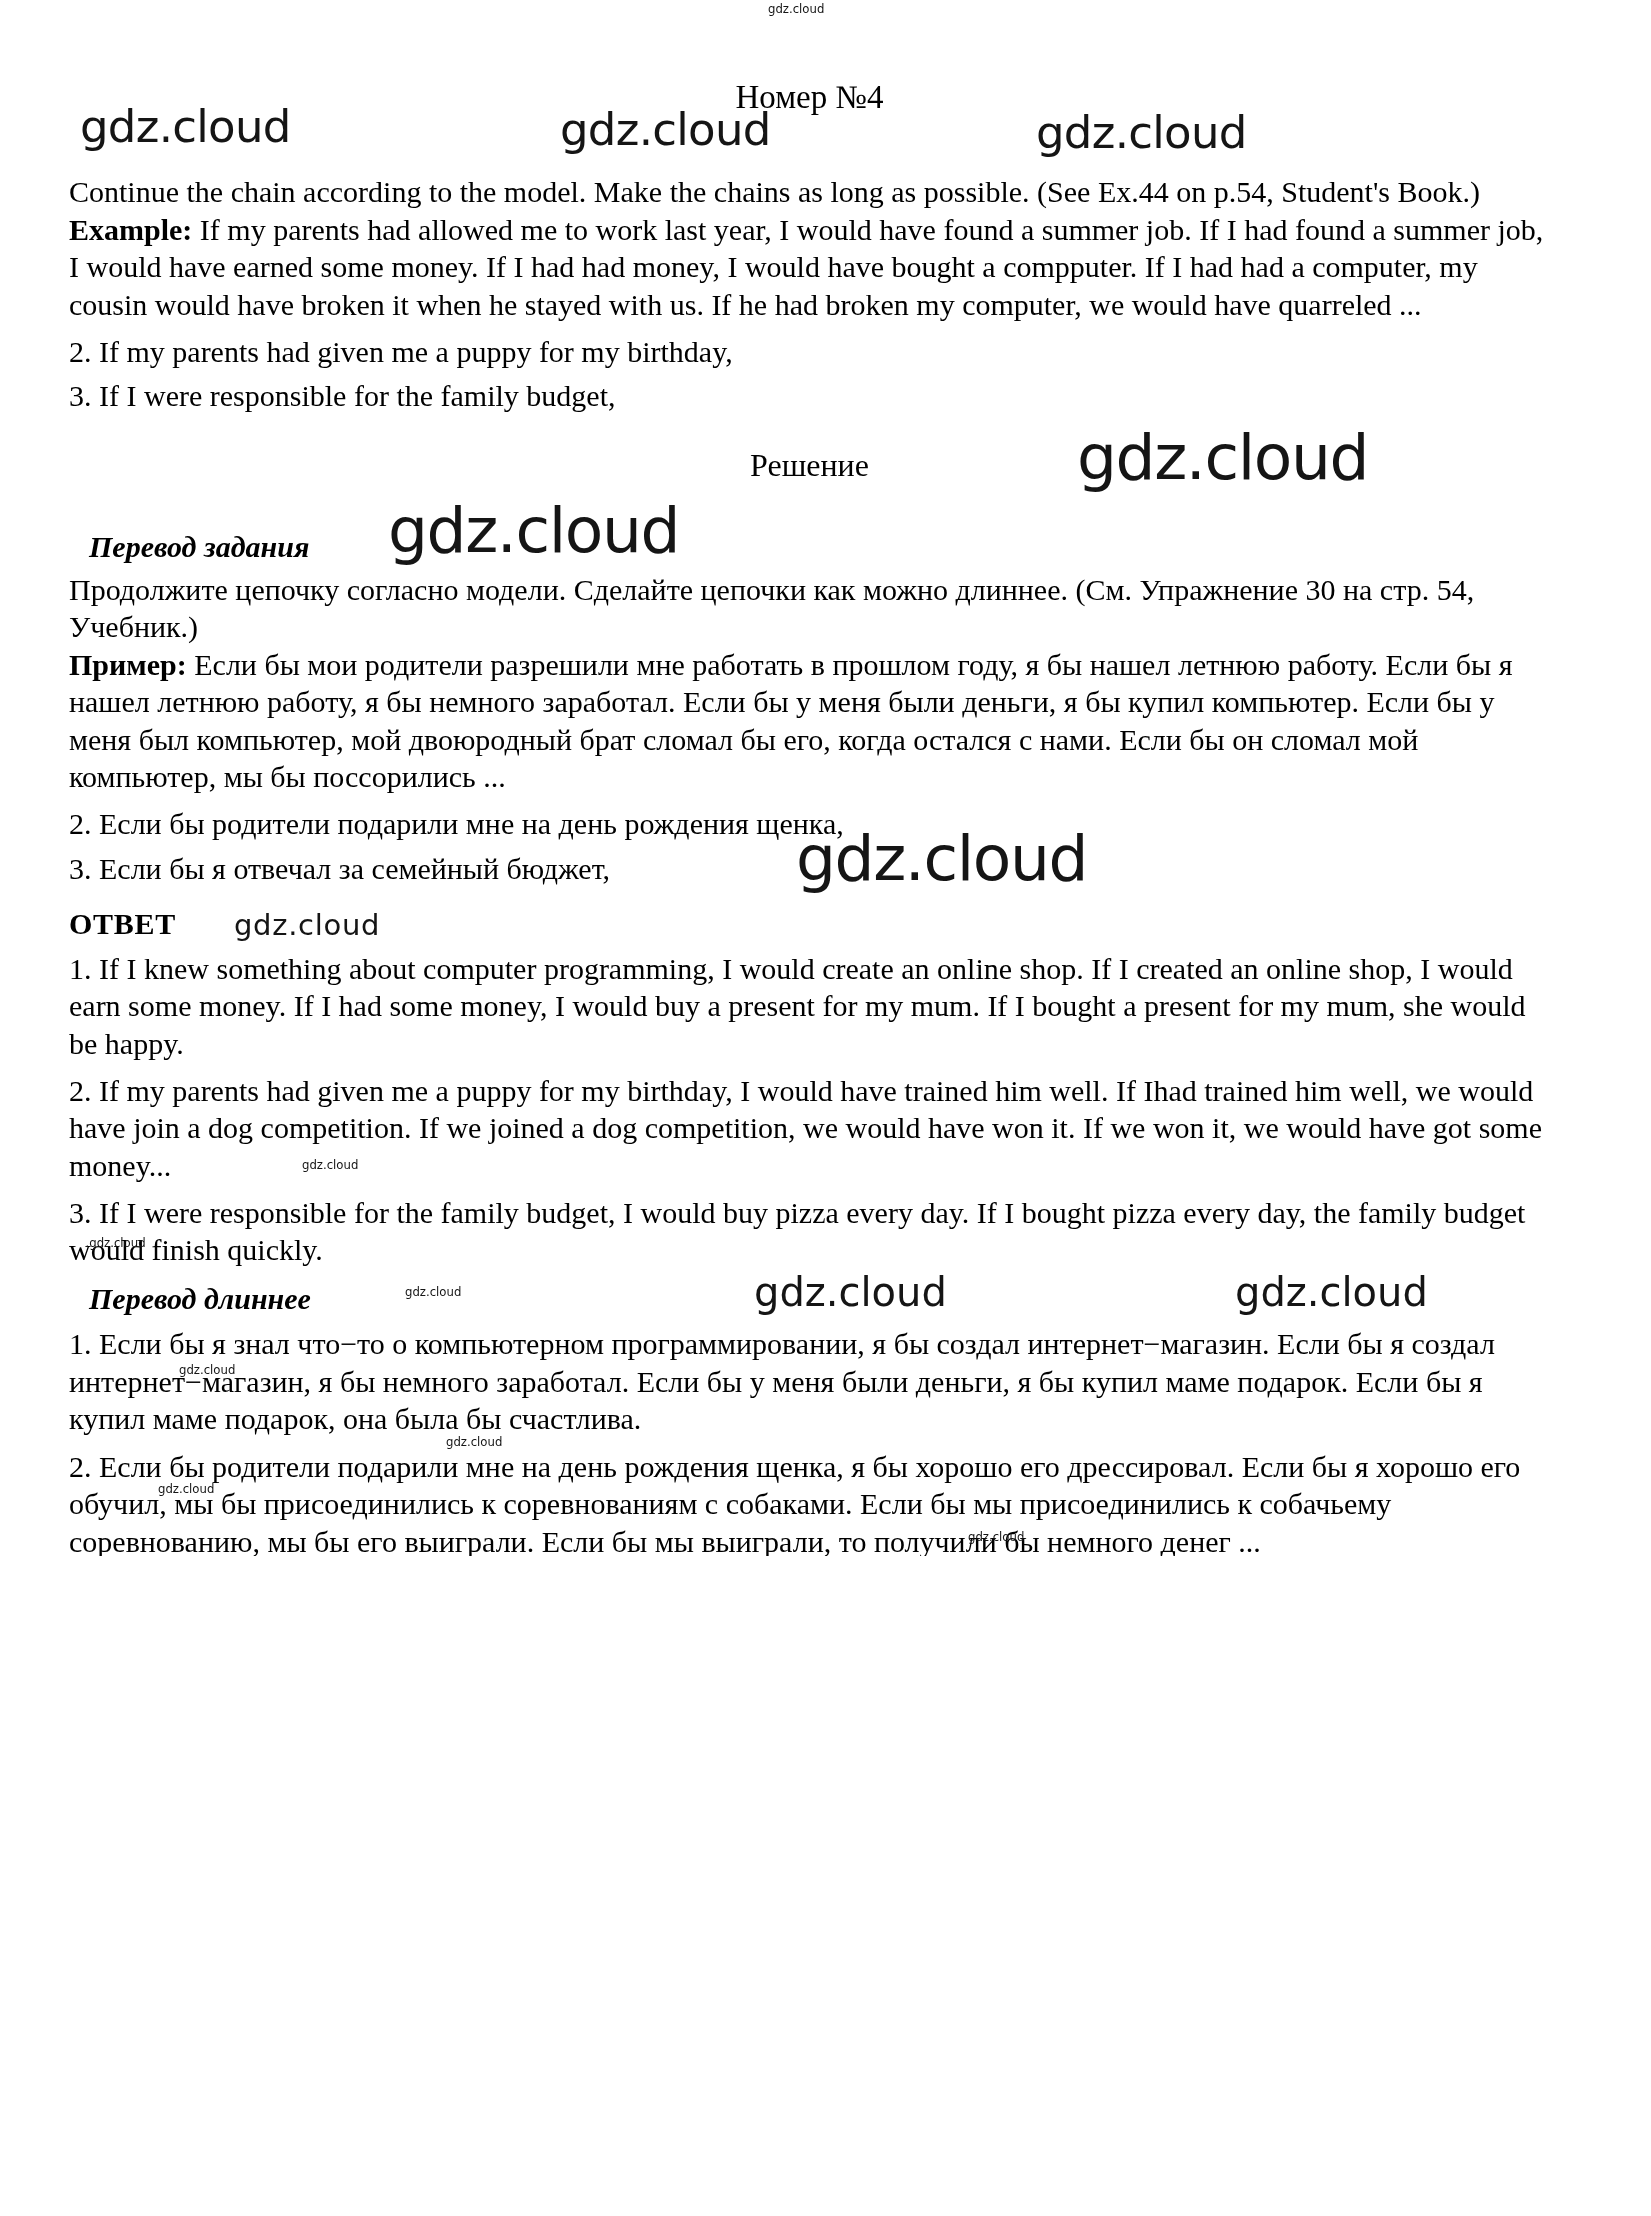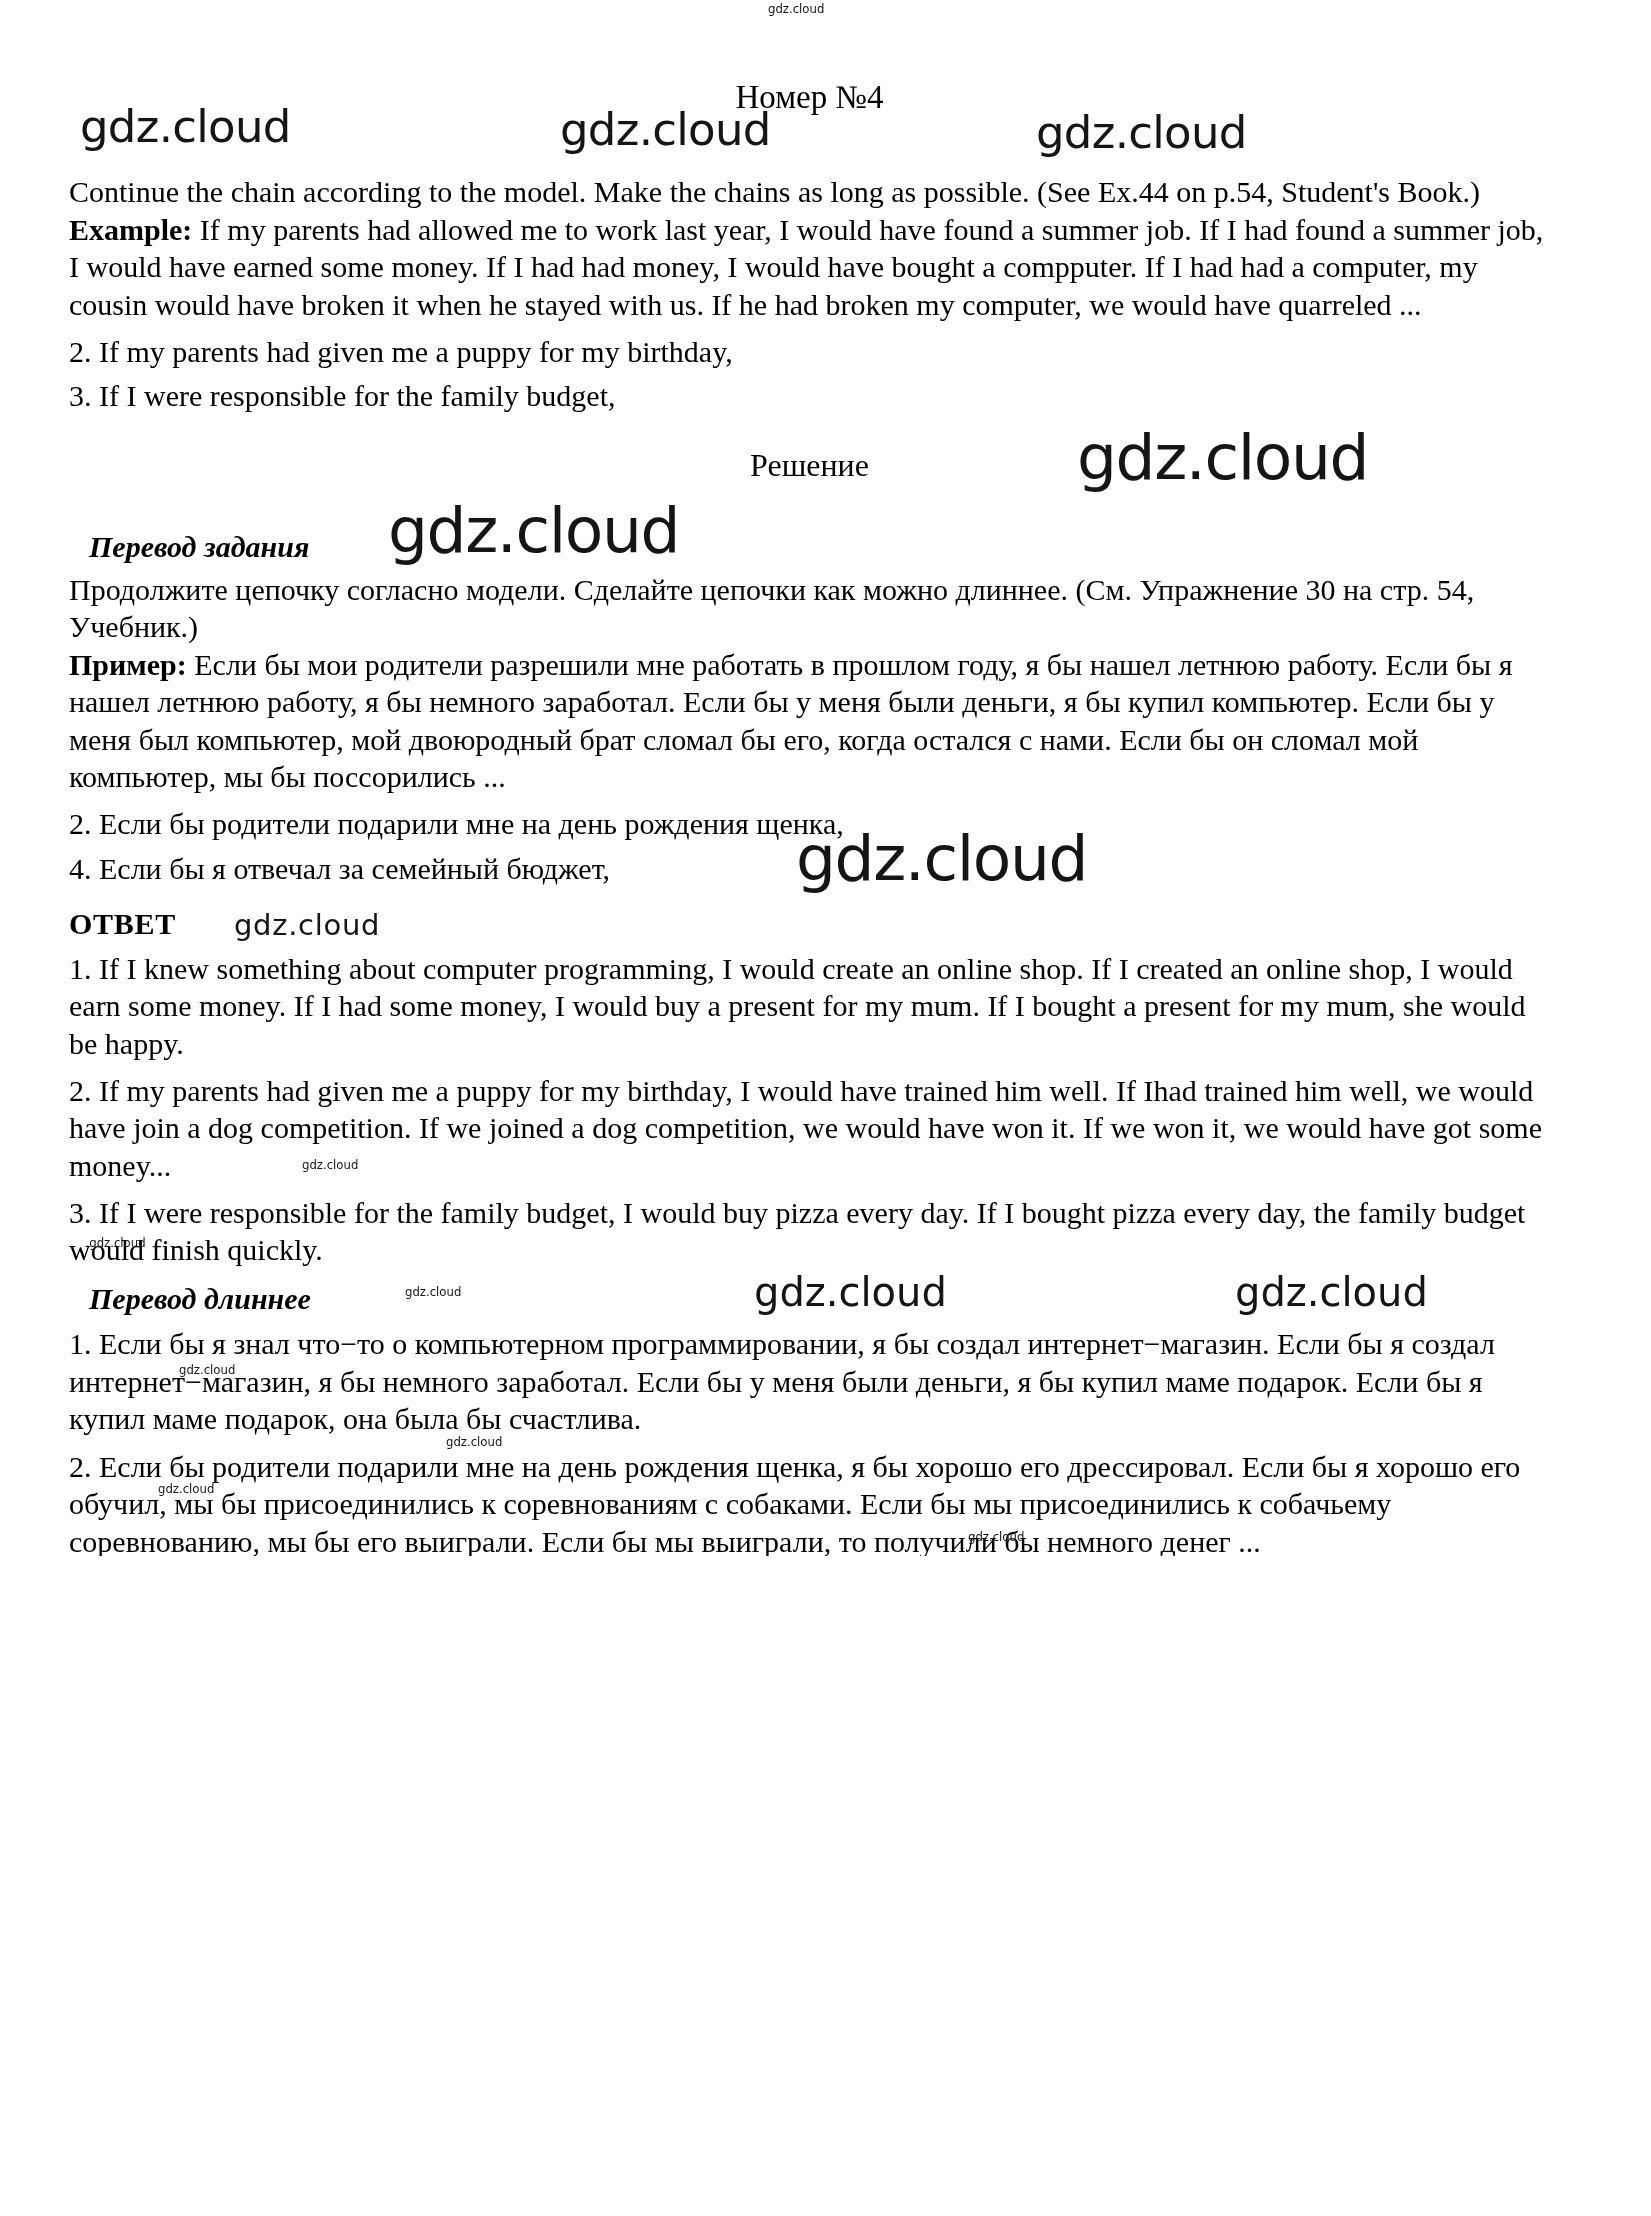--- a/index.html
+++ b/index.html
@@ -82,21 +82,21 @@
     <p class="para" style="margin-top:5.5px;">Продолжите цепочку согласно модели. Сделайте цепочки как можно длиннее. (См. Упражнение 30 на стр. 54, Учебник.)</p>
 
     <p class="para">
       <b>Пример:</b>
       <span>Если бы мои родители разрешили мне работать в прошлом году, я бы нашел летнюю работу. Если бы я нашел летнюю работу, я бы немного заработал. Если бы у меня были деньги, я бы купил компьютер. Если бы у меня был компьютер, мой двоюродный брат сломал бы его, когда остался с нами. Если бы он сломал мой компьютер, мы бы поссорились ...</span>
     </p>
 
     <div class="items">
       <div class="item">2. Если бы родители подарили мне на день рождения щенка,</div>
       <div class="item">
-        <span>4. Если бы я отвечал за семейный бюджет,</span>
+        <span>3. Если бы я отвечал за семейный бюджет,</span>
         <span class="wm wm-xl" style="left:727px; top:-23px;">gdz.cloud</span>
       </div>
     </div>
 
     <div class="answer-head">
       <span>ОТВЕТ</span>
       <span class="wm wm-md" style="left:165px; top:5.5px;">gdz.cloud</span>
     </div>
 
     <p class="ans-p">1. If I knew something about computer programming, I would create an online shop. If I created an online shop, I would earn some money. If I had some money, I would buy a present for my mum. If I bought a present for my mum, she would be happy.</p>

